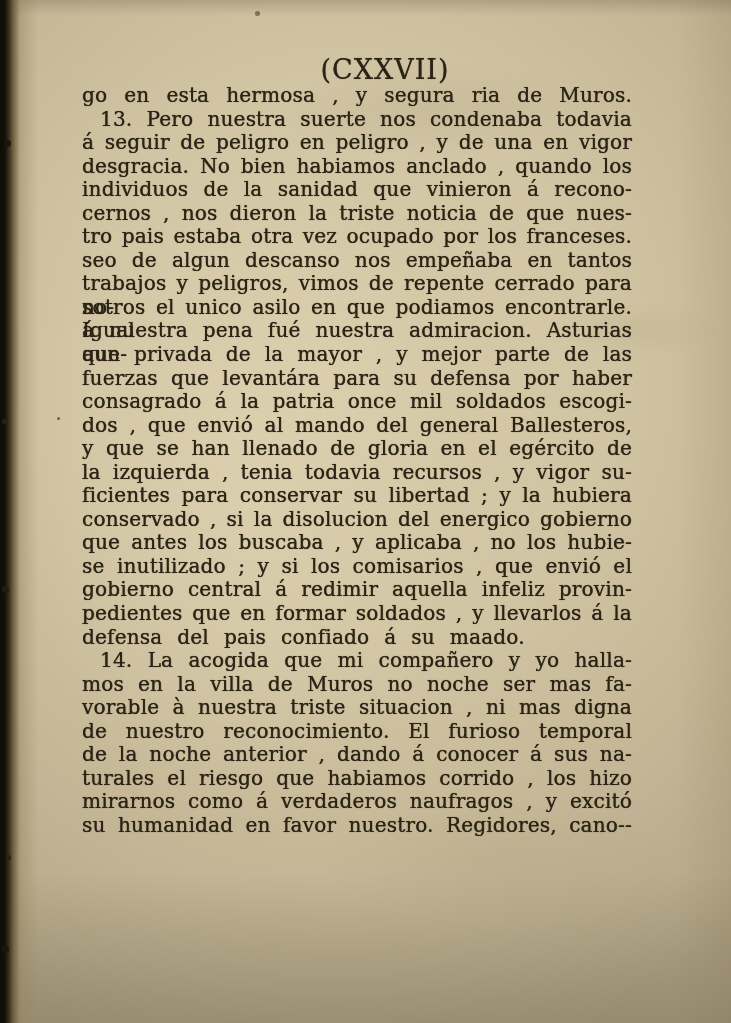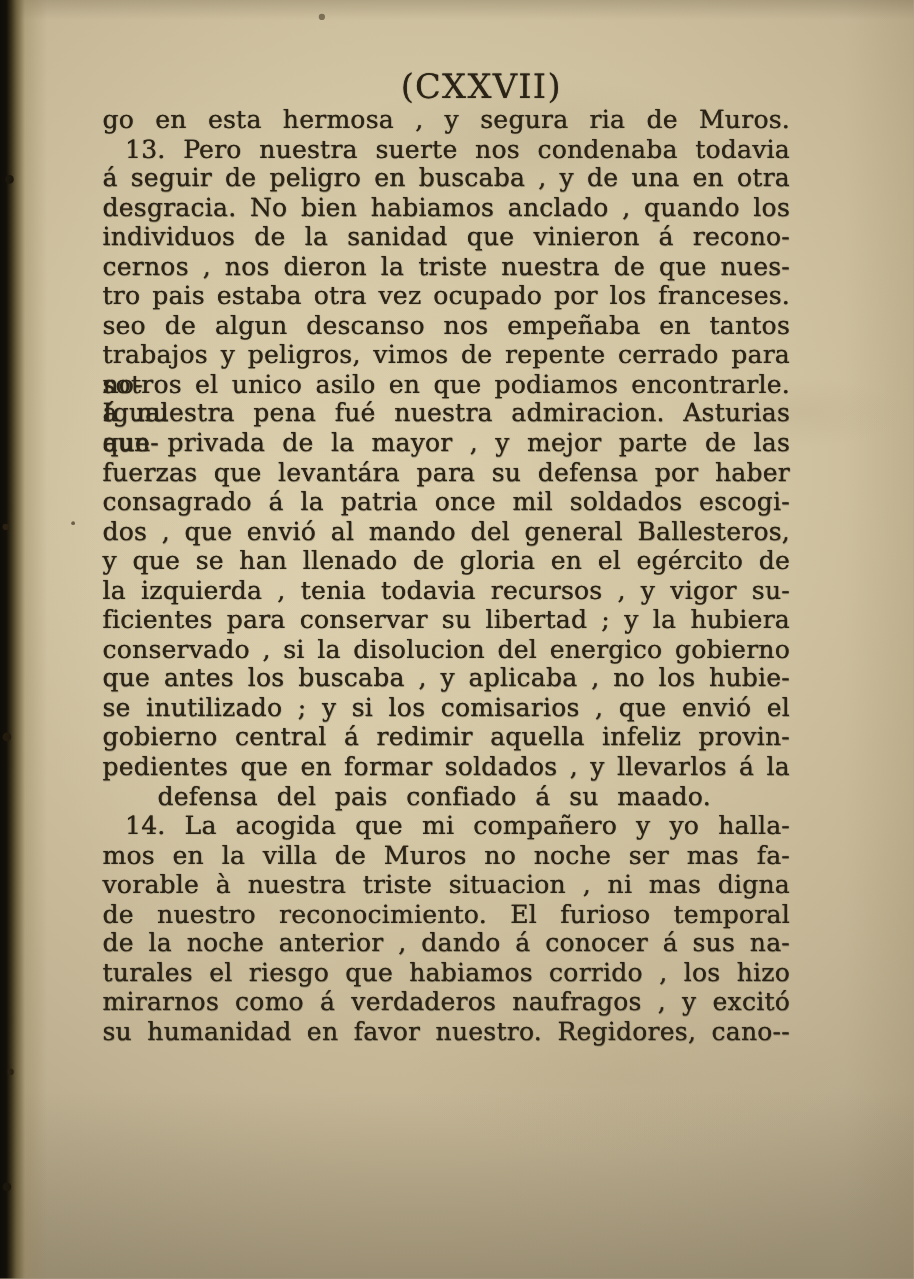--- a/index.html
+++ b/index.html
@@ -76,38 +76,37 @@
   }
   .line {
     height: 23.55px;
     text-align: justify;
     text-align-last: justify;
   }
   .line.indent { text-indent: 18px; }
   .line.short {
     text-align-last: left;
     word-spacing: 0.42em;
-    margin-left: 44px;
   }
 </style>
 </head>
 <body>
 
 <div class="page">
   <div class="mottle"></div>
   <div class="binding"></div>
   <div class="specks"></div>
   <div class="page-number">(CXXVII)</div>
   <div class="text-block" id="text-block">
       <div class="line">go en esta hermosa , y segura ria de Muros.</div>
       <div class="line indent">13. Pero nuestra suerte nos condenaba todavia</div>
-      <div class="line">á seguir de peligro en buscaba , y de una en otra</div>
+      <div class="line">á seguir de peligro en peligro , y de una en vigor</div>
       <div class="line">desgracia. No bien habiamos anclado , quando los</div>
       <div class="line">individuos de la sanidad que vinieron á recono-</div>
-      <div class="line">cernos , nos dieron la triste nuestra de que nues-</div>
+      <div class="line">cernos , nos dieron la triste noticia de que nues-</div>
       <div class="line">tro pais estaba otra vez ocupado por los franceses.</div>
       <div class="line">seo de algun descanso nos empeñaba en tantos</div>
       <div class="line">trabajos y peligros, vimos de repente cerrado para no-</div>
       <div class="line">sotros el unico asilo en que podiamos encontrarle. Igual</div>
       <div class="line">á nuestra pena fué nuestra admiracion. Asturias aun-</div>
       <div class="line">que privada de la mayor , y mejor parte de las</div>
       <div class="line">fuerzas que levantára para su defensa por haber</div>
       <div class="line">consagrado á la patria once mil soldados escogi-</div>
       <div class="line">dos , que envió al mando del general Ballesteros,</div>
       <div class="line">y que se han llenado de gloria en el egército de</div>

